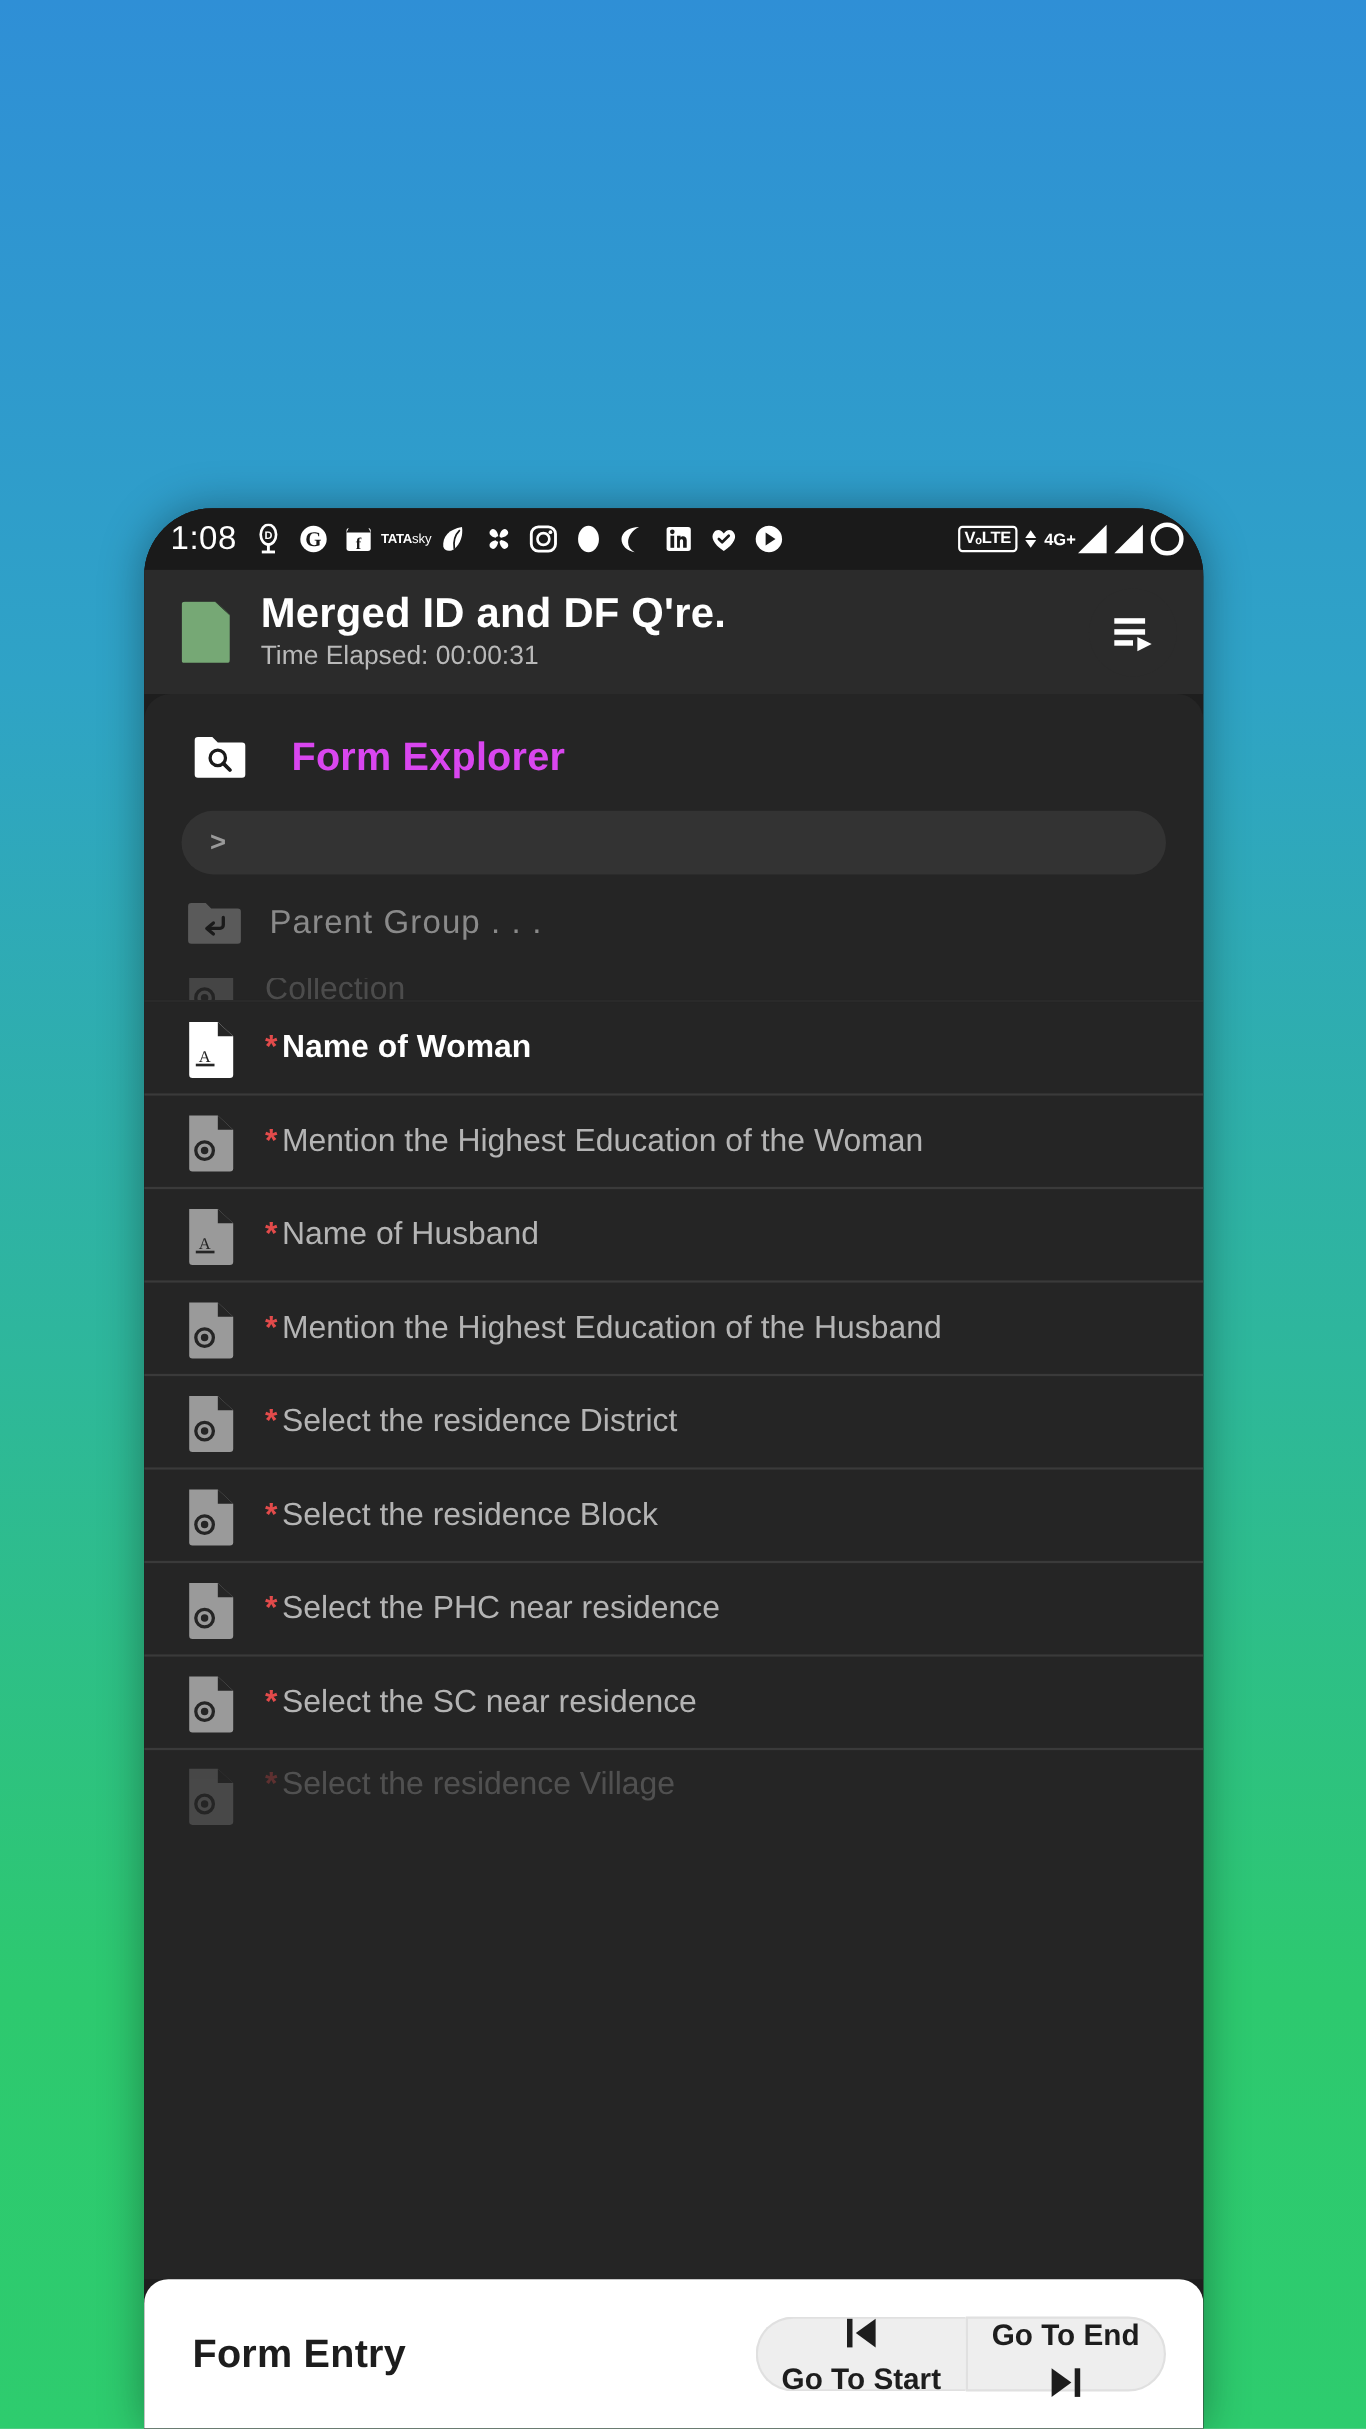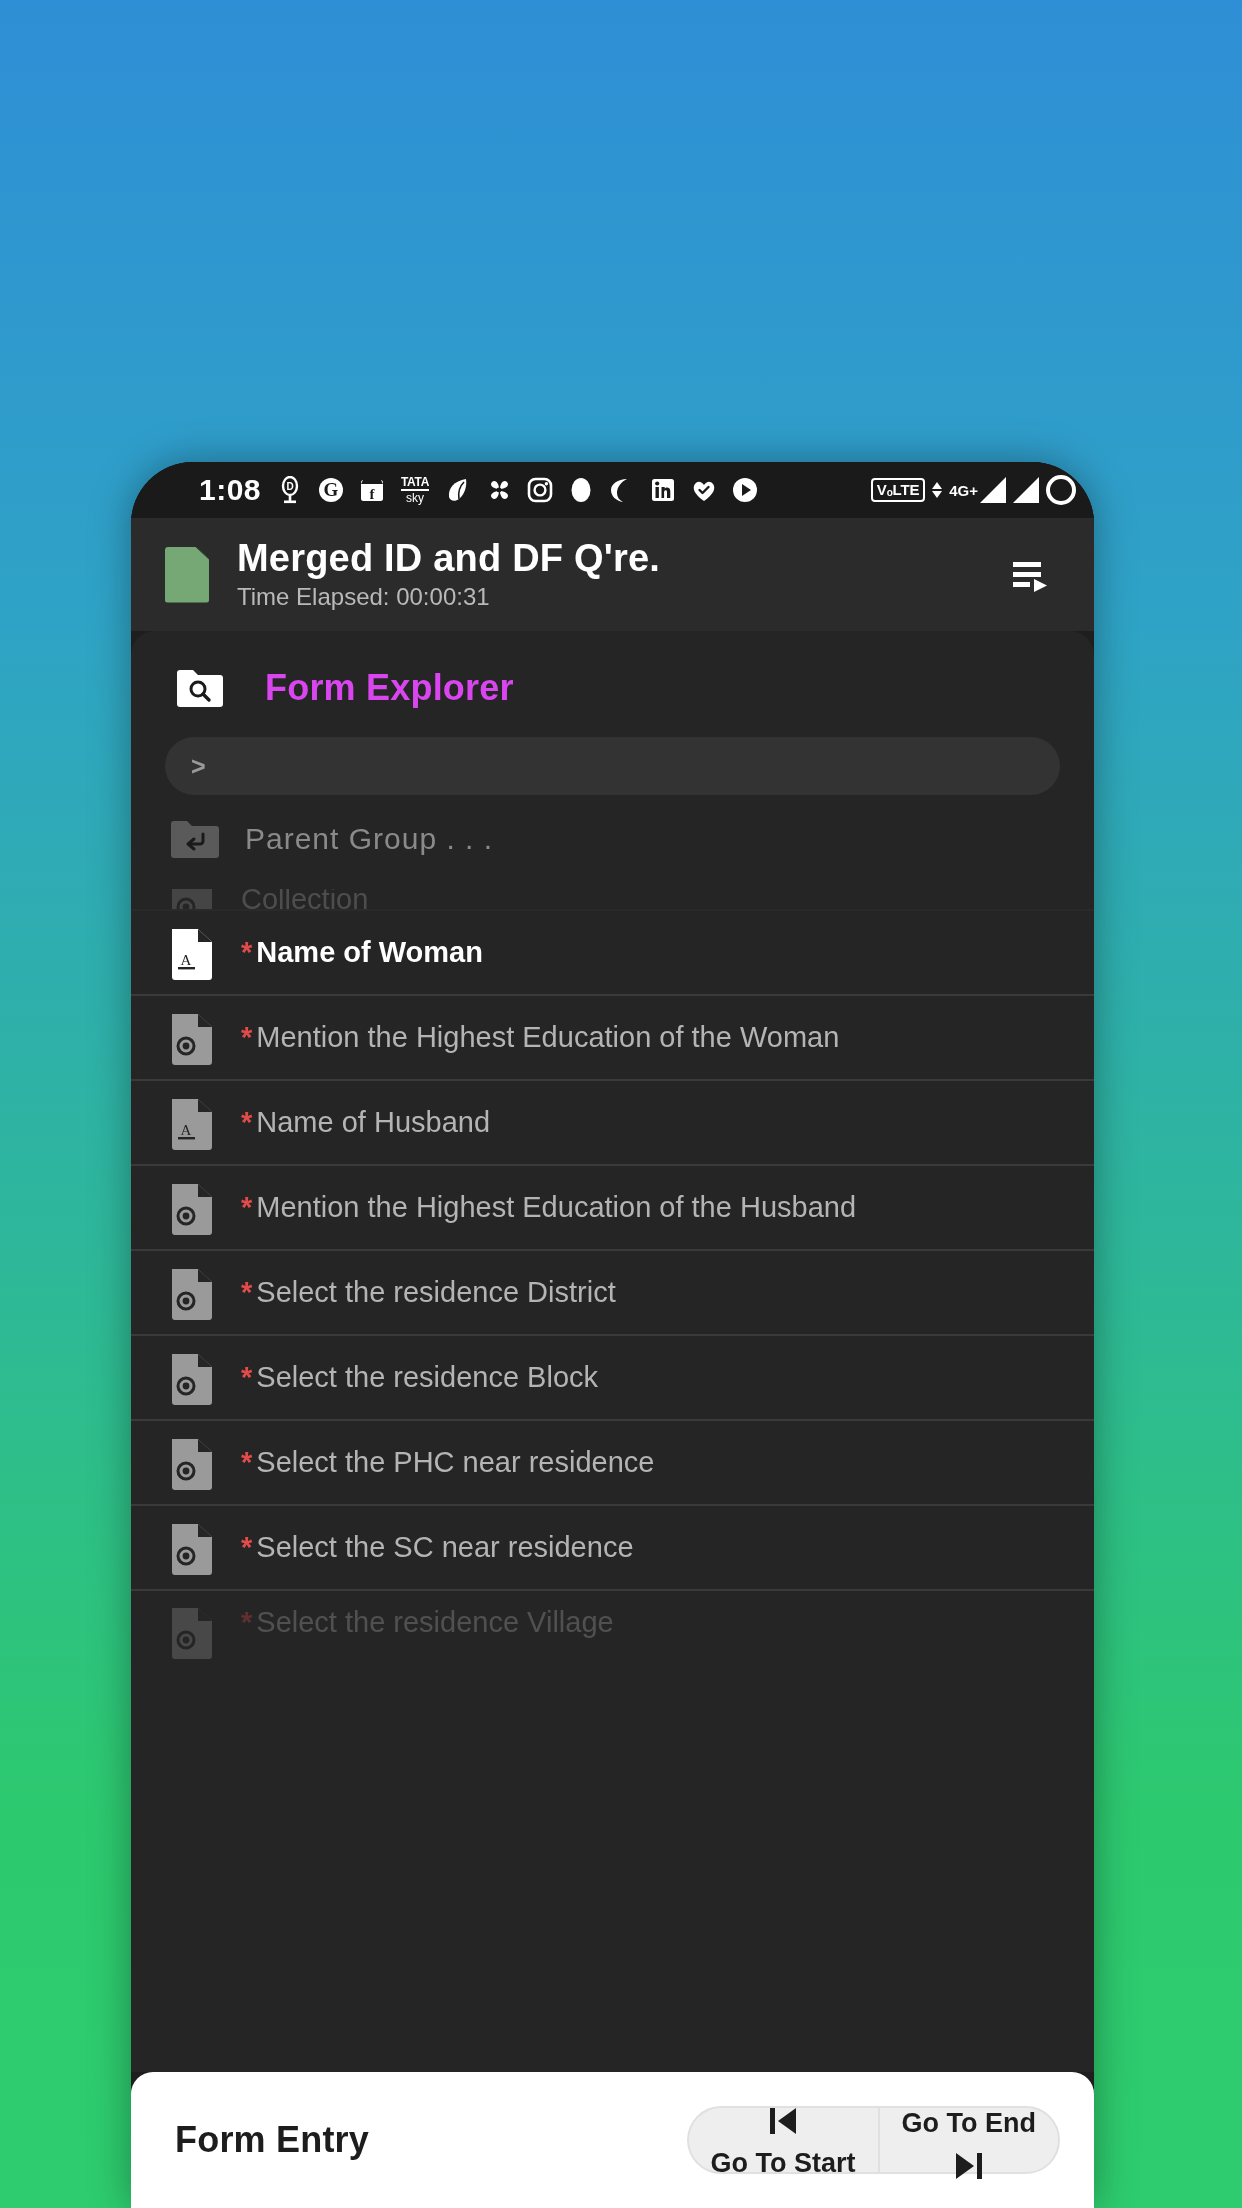--- a/index.html
+++ b/index.html
@@ -41,37 +41,36 @@
     left: 0; top: 0;
     width: 963px; height: 56px;
     background: #1a1a1a;
     display: flex;
     align-items: center;
     padding: 0 18px 0 24px;
     color: #ffffff;
   }
   #status-clock {
     font-size: 30px;
-    font-weight: 700;
+    font-weight: 400;
     letter-spacing: 0.5px;
     margin-right: 14px;
     white-space: nowrap;
-    margin-left: 44px;
   }
   .sb-icons-left { display: flex; align-items: center; gap: 11px; flex: 1; }
   .sb-icons-right { display: flex; align-items: center; gap: 7px; }
   .sb-ic {
     width: 30px; height: 30px;
     display: flex; align-items: center; justify-content: center;
     color: #fff;
   }
   .sb-ic svg { display: block; }
   .tata-sky {
     width: 34px; height: 30px; color: #fff;
-    display: flex; flex-direction: column; align-items: center; justify-content: center;
+    display: flex; flex-direction: row; align-items: center; justify-content: center;
     line-height: 1;
   }
   .tata-sky .t1 { font-size: 12px; font-weight: bold; letter-spacing: -0.3px; }
   .tata-sky .rule { width: 28px; height: 2px; background: #fff; margin: 1px 0; }
   .tata-sky .t2 { font-size: 12px; }
   .volte-badge {
     border: 2px solid #fff; border-radius: 4px;
     padding: 1px 4px; font-size: 15px; font-weight: bold;
     color: #fff; line-height: 1.15; letter-spacing: -0.2px;
   }

